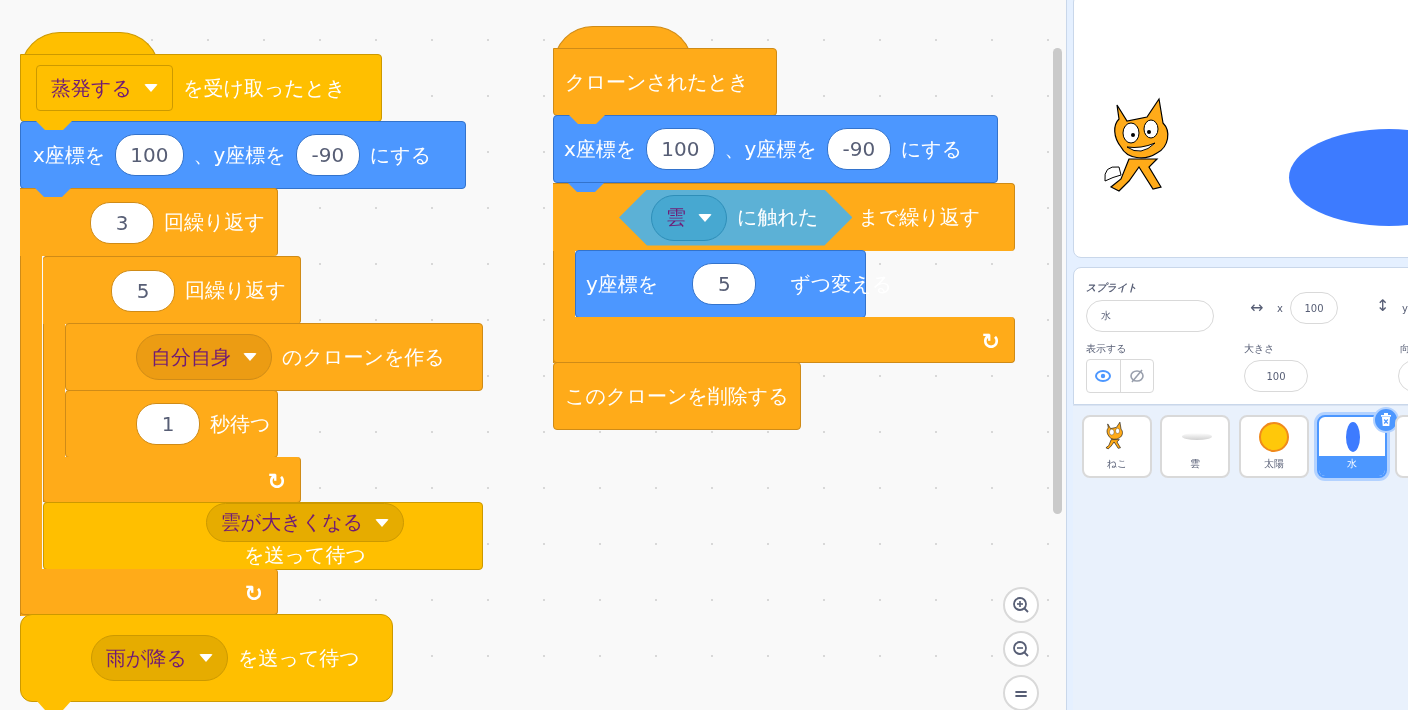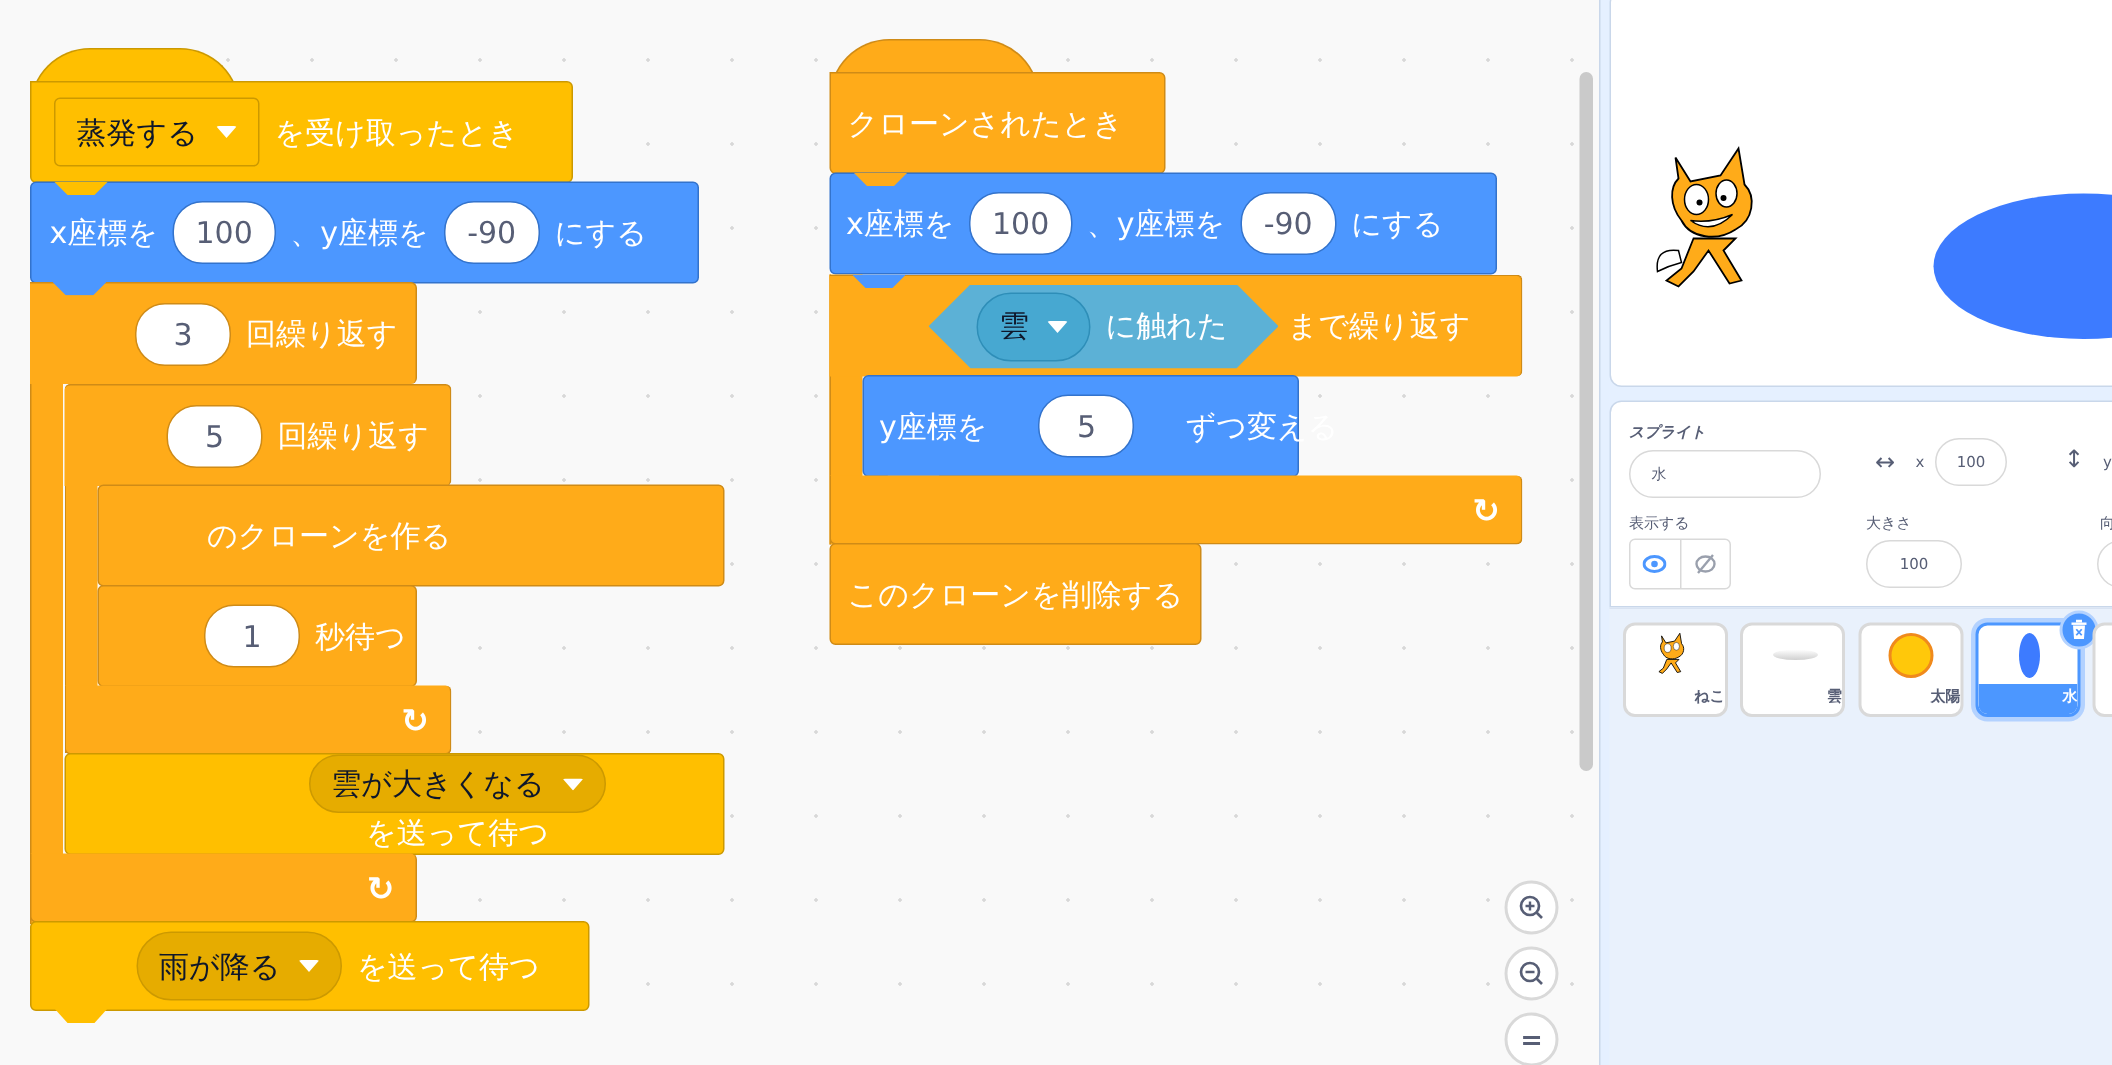--- a/index.html
+++ b/index.html
@@ -48,21 +48,21 @@
   .txt { margin: 0 6px; }
   .num {
     background: #fff; color: #575e75; border-radius: 20px; height: 42px; min-width: 64px;
     display: inline-flex; align-items: center; justify-content: center; padding: 0 14px;
     font-size: 20px; margin: 0 4px;
   }
   .num.motion-in { border: 1px solid #3373cc; }
   .num.control-in { border: 1px solid #cf8b17; }
   .dd {
     display: inline-flex; align-items: center; height: 46px; padding: 0 14px; border-radius: 24px;
-    color: #0f172a; font-size: 20px; margin: 0 4px;
+    color: #701a75; font-size: 20px; margin: 0 4px;
   }
   .dd.events-dd { background: #e6ac00; border: 1px solid #cc9900; }
   .dd.control-dd { background: #ec9c13; border: 1px solid #cf8b17; }
   .dd.sensing-dd { background: #47a8d1; border: 1px solid #2e8eb8; }
   .dd.hat-dd { background: #ffbf00; border: 1px solid #cc9900; border-radius: 4px; height: 46px; }
   .caret {
     display: inline-block; width: 0; height: 0; margin-left: 12px;
     border-left: 7px solid transparent; border-right: 7px solid transparent; border-top: 8px solid #fff;
     border-radius: 2px;
   }
@@ -94,21 +94,21 @@
     display: flex; align-items: center; font-size: 10px; color: #575e75;
   }
   .tray {
     position: absolute; left: 6px; top: 405px; width: 345px; height: 305px; background: #e9f1fc;
     border-top: 1px solid #d9e3f2;
   }
   .tile {
     position: absolute; top: 9px; width: 70px; height: 63px; background: #fff; border: 2px solid #d9d9d9;
     border-radius: 8px; overflow: hidden;
   }
-  .tile .tname { position: absolute; bottom: 5px; width: 100%; text-align: right; font-size: 10px; color: #575e75; font-weight: bold; }
+  .tile .tname { position: absolute; bottom: 5px; width: 100%; text-align: center; font-size: 10px; color: #575e75; }
   .tile.sel { border: 2px solid #4c97ff; box-shadow: 0 0 0 3px #b3d2ff; }
   .tile.sel .tband { position: absolute; left: 0; right: 0; bottom: 0; height: 20px; background: #4c97ff; }
   .tile.sel .tname { color: #fff; z-index: 2; }
   .trash {
     position: absolute; width: 26px; height: 26px; border-radius: 50%; background: #4c97ff; border: 2px solid #b3d2ff;
     display: flex; align-items: center; justify-content: center; color: #fff; font-size: 12px; font-weight: bold;
   }
 </style>
 </head>
 <body>
@@ -146,20 +146,24 @@
       </div>
 
       <div style="position:absolute; left:43px; top:256px; width:22px; height:246px; background:#ffab19; border-left:1px solid #cf8b17; border-top:1px solid #cf8b17; border-radius:4px 0 0 0;"></div>
       <div class="blk control" style="left:43px; top:256px; width:258px; height:68px; border-radius:4px 4px 4px 0; border-left:none; border-bottom:none;">
         <span style="width:64px; display:inline-block;"></span>
         <span class="num control-in">5</span>
         <span class="txt">回繰り返す</span>
       </div>
 
       <div class="blk control" style="left:65px; top:323px; width:418px; height:68px; padding-left:66px;">
+        <span class="dd control-dd">
+          <span>自分自身</span>
+            <span class="caret"></span>
+        </span>
         <span class="txt">のクローンを作る</span>
       </div>
 
       <div class="blk control" style="left:65px; top:390px; width:213px; height:68px; padding-left:66px;">
         <span class="num control-in">1</span>
         <span class="txt">秒待つ</span>
       </div>
 
       <div class="blk control" style="left:43px; top:457px; width:258px; height:46px; border-radius:0 4px 4px 4px; border-top:none;">
         <span class="loop-arrow">↻</span>
@@ -170,21 +174,21 @@
           <span>雲が大きくなる</span>
             <span class="caret"></span>
         </span>
         <span class="txt">を送って待つ</span>
       </div>
 
       <div class="blk control" style="left:20px; top:569px; width:258px; height:46px; border-radius:0 4px 4px 4px; border-top:none;">
         <span class="loop-arrow">↻</span>
       </div>
 
-      <div class="blk events" style="left:20px; top:614px; width:373px; height:60px; padding-left:66px;">
+      <div class="blk events" style="left:20px; top:614px; width:373px; height:88px; padding-left:66px;border-radius:12px;">
         <span class="dd events-dd">
           <span>雨が降る</span>
             <span class="caret"></span>
         </span>
         <span class="txt">を送って待つ</span>
         <div class="notch" style="left:15px; background:#ffbf00;"></div>
       </div>
     </div>
 
     <div>

